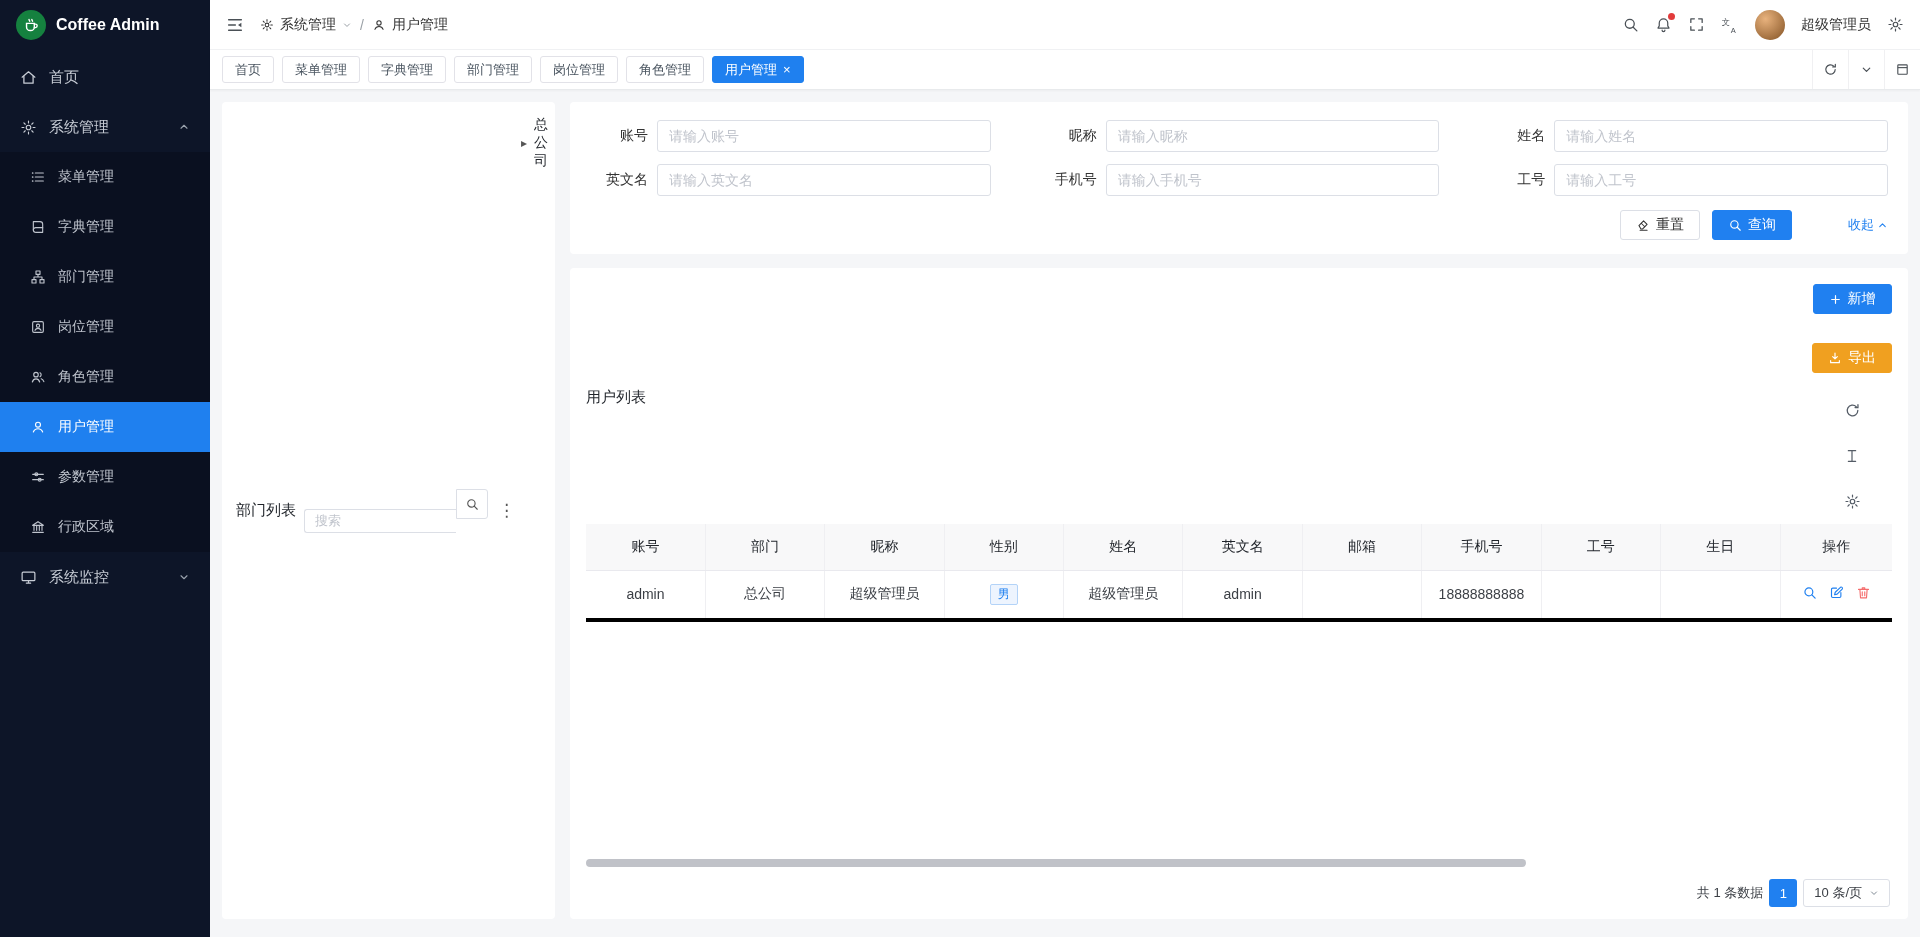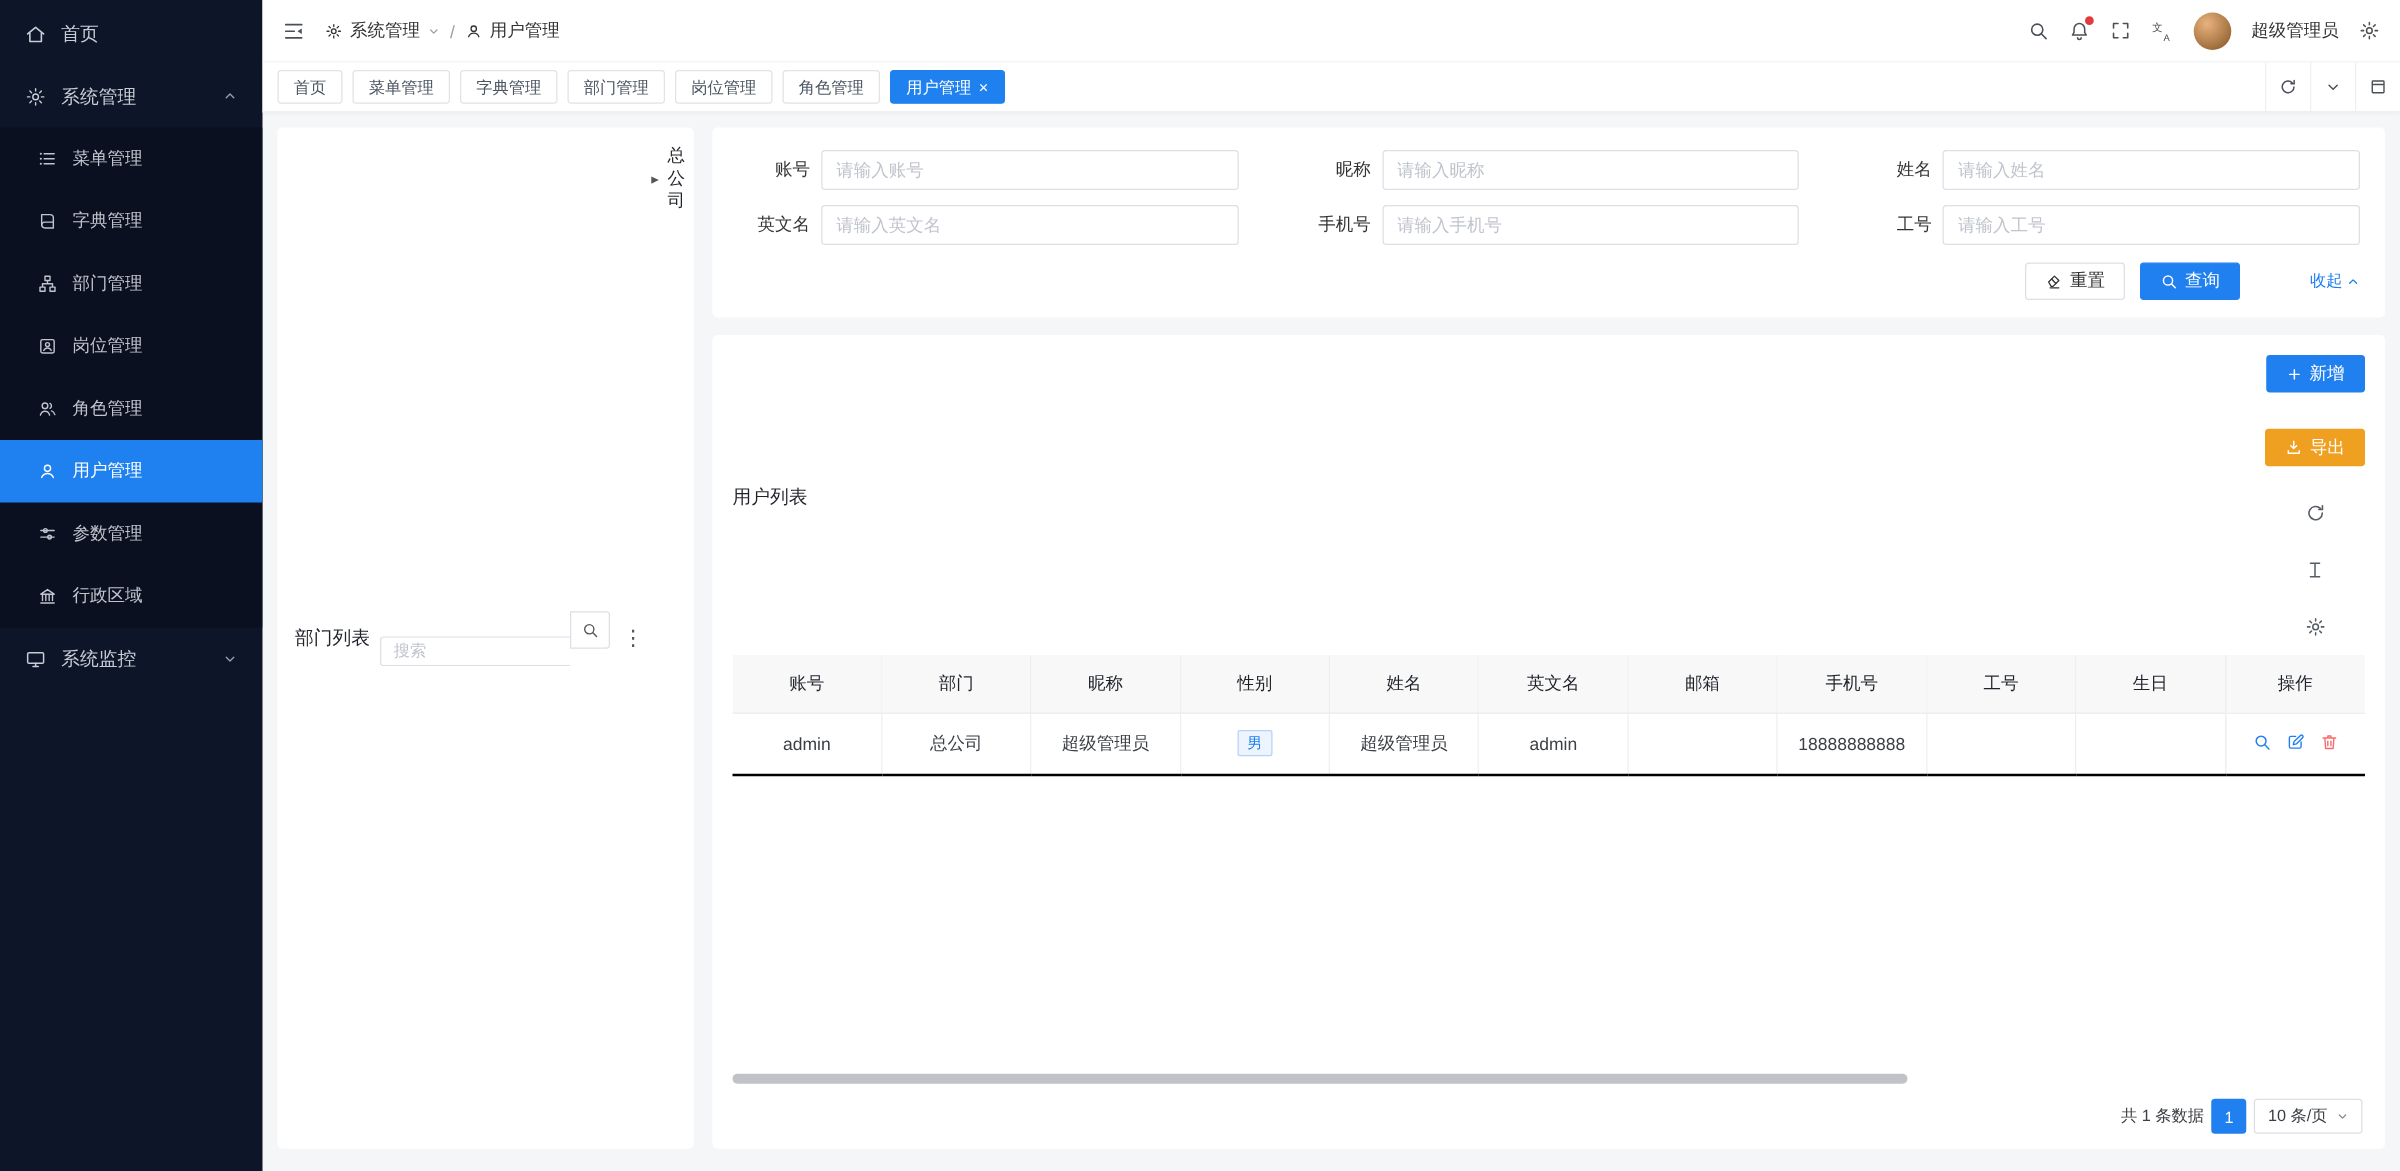--- a/index.html
+++ b/index.html
@@ -79,21 +79,21 @@
   .table-card { flex:1; padding:16px 16px 8px; display:flex; flex-direction:column; min-height:0; }
   .table-head { display:flex; align-items:center; flex-shrink:0; }
   .table-title { font-size:15px; color:#1f2329; }
   .table-tools { margin-left:auto; display:flex; align-items:center; gap:29px;flex-direction:column; }
   .icon-btn { color:#545c66; cursor:pointer; display:inline-flex; }
   .table-wrap { margin-top:14px; flex-shrink:0; }
   table { width:100%; border-collapse:collapse; table-layout:fixed; }
   th,td { text-align:center; font-size:14px; border-right:1px solid #efeff2; overflow:hidden; white-space:nowrap; }
   th:last-child, td:last-child { border-right:none; }
   th { background:#f8f8f9; height:46px; color:#1f2329; font-weight:normal; border-bottom:1px solid #e9e9ee; }
-  td { height:50px; color:#3b3f45; border-bottom:2px solid #000000; }
+  td { height:50px; color:#3b3f45; border-bottom:4px solid #000000; }
   .actions-col { width:112px; }
   th.actions, td.actions { position:relative; }
   th.actions::before, td.actions::before { content:""; position:absolute; left:0; top:0; bottom:0; width:8px; transform:translateX(-8px); background:linear-gradient(to left, rgba(0,0,0,0.10), rgba(0,0,0,0)); pointer-events:none; }
   .tag-male { display:inline-block; padding:1px 7px; font-size:12px; color:#2080f0; background:#edf4fe; border:1px solid #b3d3f8; border-radius:2px; line-height:17px; }
   .row-actions { display:inline-flex; align-items:center; gap:12px; }
   .act { display:inline-flex; cursor:pointer; }
   .act.blue { color:#2080f0; }
   .act.red { color:#f56c6c; }
   .spacer { flex:1; }
   .hscroll { height:8px; margin:4px 0 6px; flex-shrink:0; }
@@ -101,20 +101,30 @@
   .table-footer { display:flex; justify-content:flex-end; align-items:center; gap:6px; padding:6px 2px 4px; font-size:13px; color:#3b3f45; flex-shrink:0; }
   .page-num { min-width:28px; height:28px; display:inline-flex; align-items:center; justify-content:center; background:#2080f0; color:#fff; border-radius:3px; font-size:13px; cursor:pointer; }
   .page-size { height:28px; display:inline-flex; align-items:center; gap:7px; padding:0 10px; border:1px solid #dcdfe6; border-radius:3px; font-size:13px; color:#3b3f45; cursor:pointer; }
 </style>
 </head>
 <body>
 
 <div class="app">
 
   <aside class="sidebar">
+    <div class="logo">
+      <span class="logo-badge ico">
+        <svg width="17" height="17" viewBox="0 0 24 24" fill="none" stroke="#fff" stroke-width="2" stroke-linecap="round">
+            <path d="M5 9h11v5a5 5 0 0 1-5 5h-1a5 5 0 0 1-5-5z"></path>
+            <path d="M16 10h1.5a2.5 2.5 0 0 1 0 5H16"></path>
+            <path d="M8.5 3.5c0 1.2 1 1.4 1 2.6M12.5 3.5c0 1.2 1 1.4 1 2.6"></path>
+          </svg>
+      </span>
+      <span class="logo-text">Coffee Admin</span>
+    </div>
     <nav class="menu">
       <div class="menu-item">
         <span class="ico">
             <svg width="17" height="17" viewBox="0 0 24 24" fill="none" stroke="currentColor" stroke-width="1.8" stroke-linecap="round" stroke-linejoin="round">
               <path d="M3 11.5 12 4l9 7.5"></path>
               <path d="M5.5 10.5V20h13v-9.5"></path>
             </svg>
           </span>
         <span class="mi-label">首页</span>
       </div>

